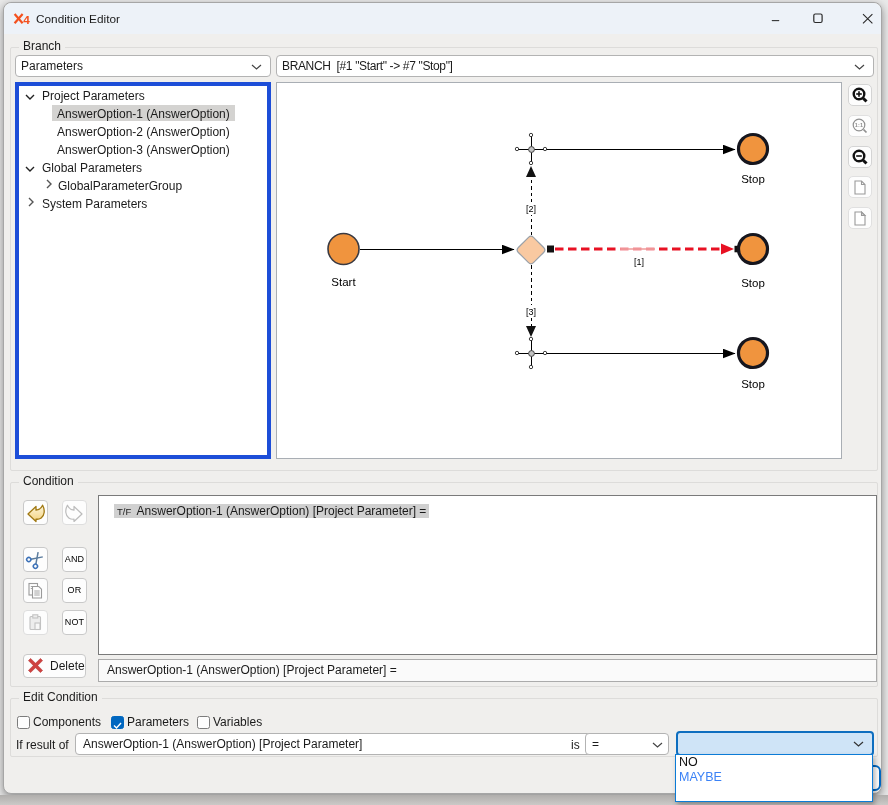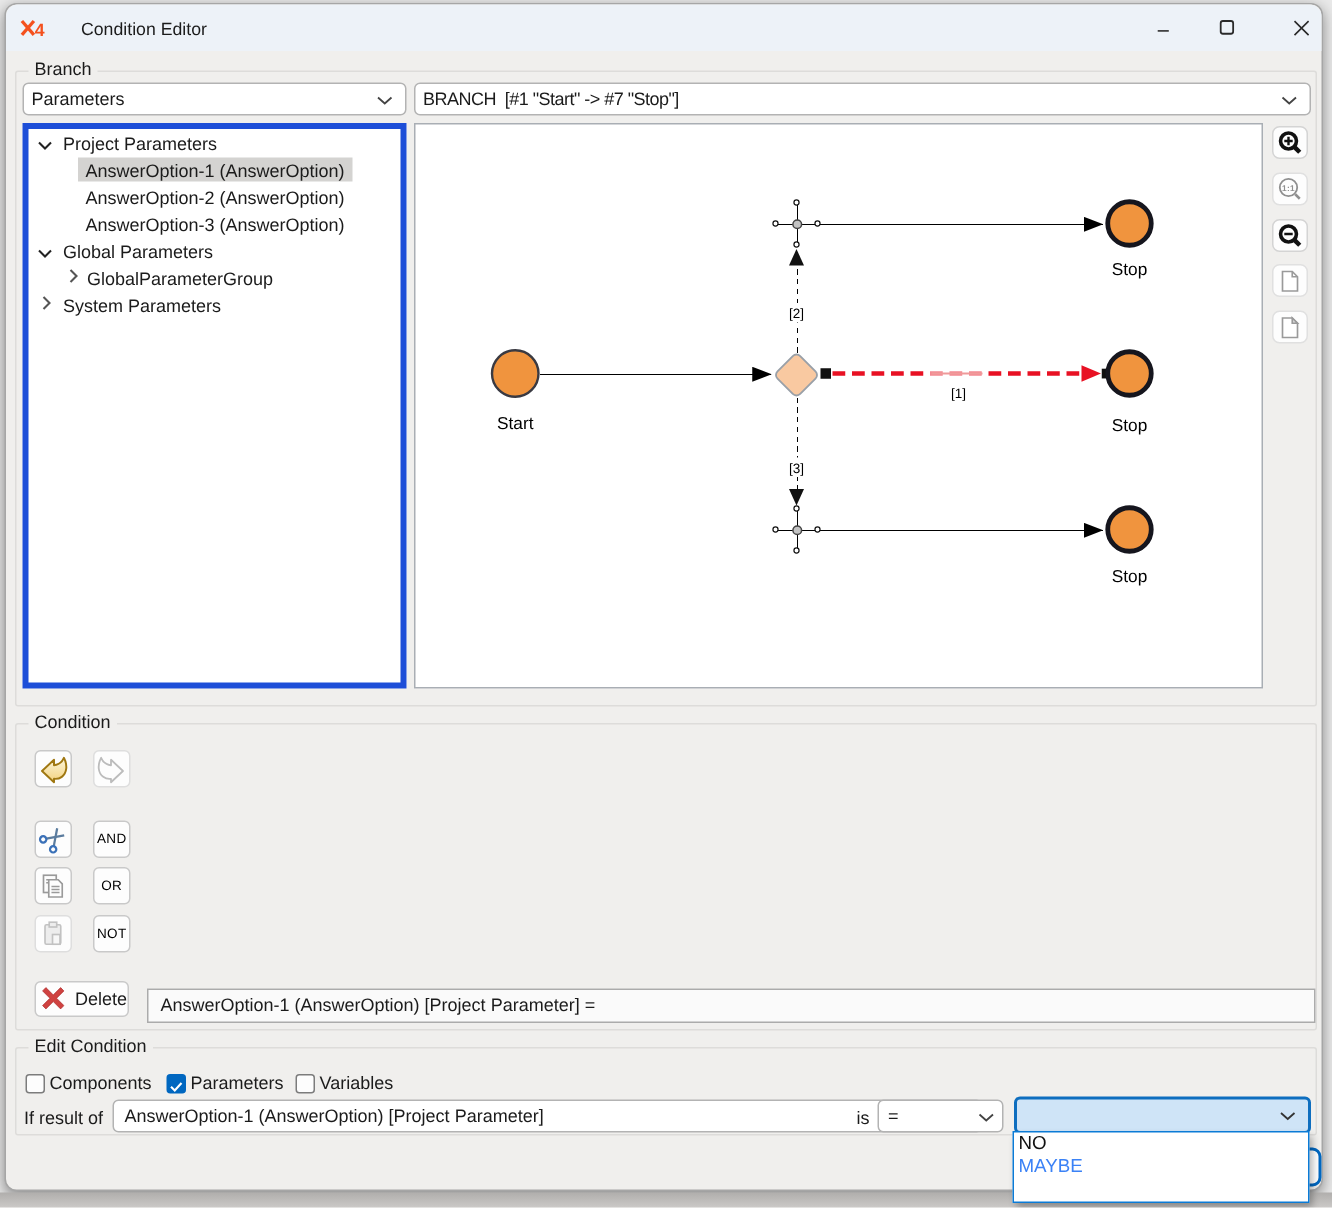--- a/index.html
+++ b/index.html
@@ -4,21 +4,21 @@
 <style>
   * { margin:0; padding:0; box-sizing:border-box; }
   html,body { width:888px; height:805px; }
   body { font-family:"Liberation Sans", sans-serif; background:#e9e9e9; position:relative; overflow:hidden; }
   .abs { position:absolute; }
   #win { position:absolute; left:3px; top:2px; width:879px; height:792px;
          background:#f0efed; border:1px solid #a6a6a6; border-radius:8px;
          box-shadow:0 3px 9px rgba(0,0,0,.42); }
   #titlebar { position:absolute; left:0; top:0; width:100%; height:31px; background:#edf2f8;
               border-radius:8px 8px 0 0; }
-  #title { position:absolute; left:32px; top:9px; font-size:11.8px; color:#1b1b1b;margin-left:18px; }
+  #title { position:absolute; left:32px; top:9px; font-size:11.8px; color:#1b1b1b; }
   .grp { position:absolute; border:1px solid #dddcda; border-radius:2px; }
   .grplbl { position:absolute; top:-9px; left:8px; background:#f0efed; padding:0 4px; font-size:12px; color:#1b1b1b; }
   .combo { position:absolute; background:#fff; border:1px solid #b3b3b3; border-radius:4px; height:22px;
            font-size:12px; color:#1b1b1b; line-height:20px; padding-left:7px; white-space:nowrap; overflow:hidden; }
   .chev { position:absolute; right:8px; top:8px; }
   .toolbtn { position:absolute; width:24px; height:22px; background:#fdfdfd; border:1px solid #d4d4d4; border-radius:5px; }
   .cbtn { position:absolute; width:25px; height:25px; background:#fdfdfd; border:1px solid #c9c9c9; border-radius:4px; }
   .optxt { font-size:9px; font-weight:normal; color:#000; text-align:center; line-height:23px; letter-spacing:0.2px; }
   .cb { position:absolute; width:13px; height:13px; border:1px solid #7c7c7c; border-radius:2.5px; background:#fdfdfd; }
   .cblbl { position:absolute; font-size:12px; color:#1b1b1b; }
@@ -250,20 +250,23 @@
       </svg>
   </div>
   <div class="cbtn optxt" style="left:58px;top:607px;">NOT</div>
   <div class="cbtn" style="left:19px;top:651px;width:63px;height:24px;">
     <svg class="abs" style="left:4px;top:3px" width="15" height="15" viewBox="0 0 15 15">
         <path d="M2.6 0.4 L7.5 5.3 L12.4 0.4 L14.6 2.6 L9.7 7.5 L14.6 12.4 L12.4 14.6 L7.5 9.7 L2.6 14.6 L0.4 12.4 L5.3 7.5 L0.4 2.6 Z" fill="#cf4240" stroke="#b03030" stroke-width="0.5"></path>
       </svg>
     <div class="abs" style="left:26px;top:4px;font-size:12px;color:#1b1b1b;">Delete</div>
   </div>
 
+  <div class="abs" style="left:94px;top:492px;width:779px;height:160px;background:#fff;border:1px solid #7a7a7a;">
+    <div class="abs" style="left:15px;top:8px;height:14px;background:#d0d0d0;font-size:12px;line-height:14px;color:#1b1b1b;padding:0 3px;white-space:nowrap;"><span style="font-size:9.5px;">T/F&nbsp;</span> AnswerOption-1 (AnswerOption) [Project Parameter] =</div>
+  </div>
 
   <div class="abs" style="left:94px;top:656px;width:779px;height:23px;background:#fafafa;border:1px solid #ababab;font-size:12px;line-height:21px;color:#1b1b1b;padding-left:8px;">AnswerOption-1 (AnswerOption) [Project Parameter] =</div>
 
   <div class="grp" style="left:6px;top:695px;width:868px;height:59px;">
     <div class="grplbl">Edit Condition</div>
   </div>
   <div class="cb" style="left:13px;top:713px;"></div>
   <div class="cblbl" style="left:29px;top:712px;">Components</div>
   <div class="cb" style="left:107px;top:713px;background:#0067c0;border-color:#0067c0;">
     <svg width="11" height="11" viewBox="0 0 11 11">

